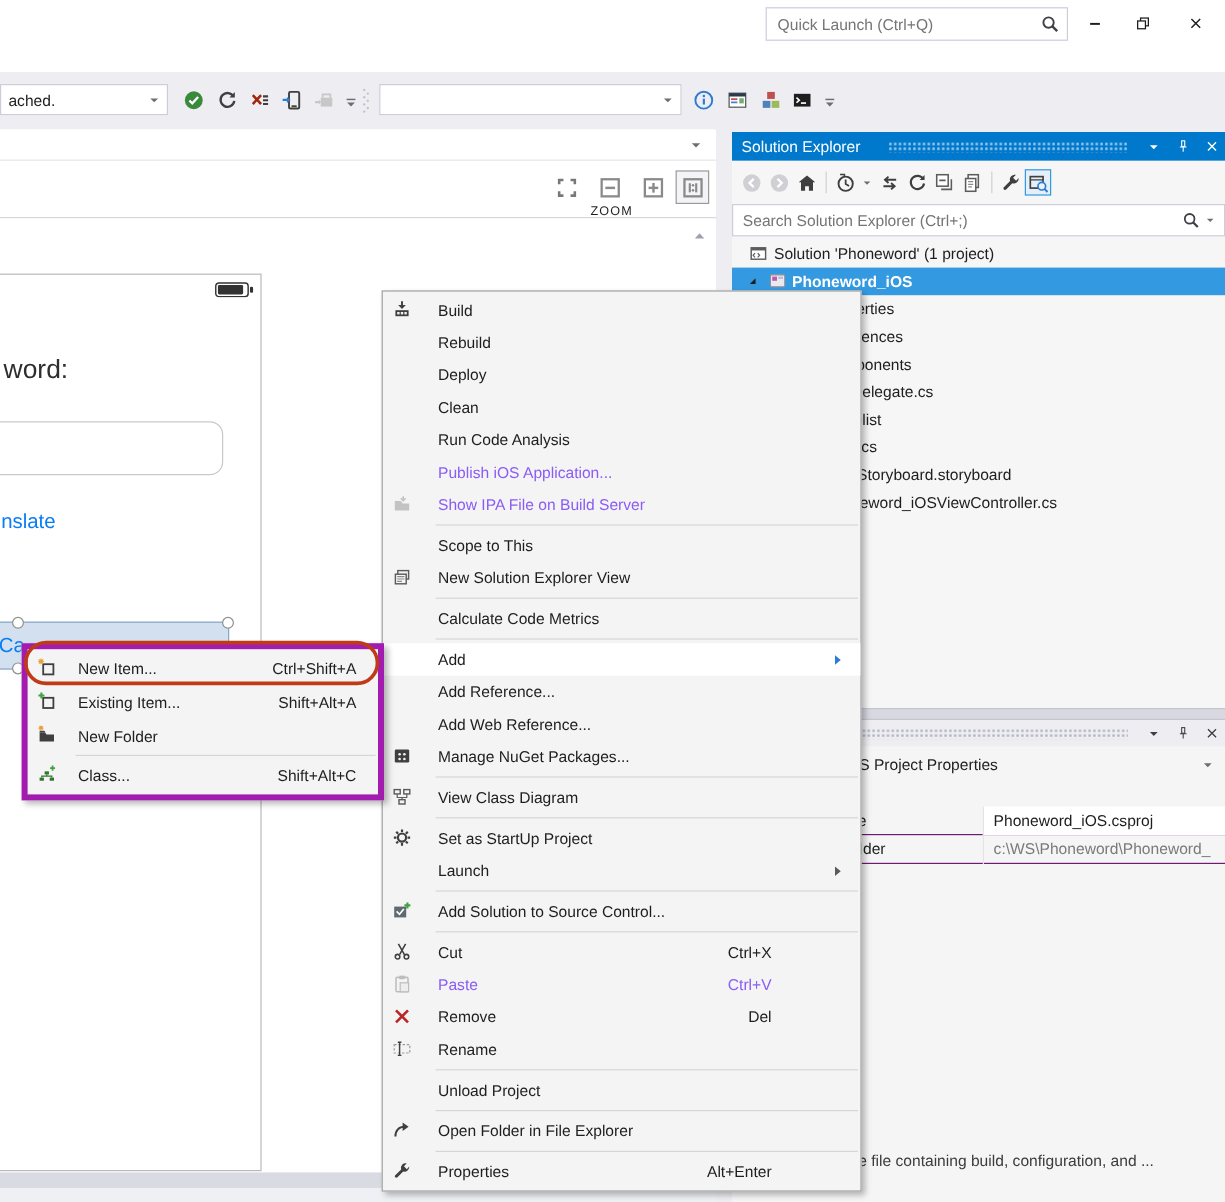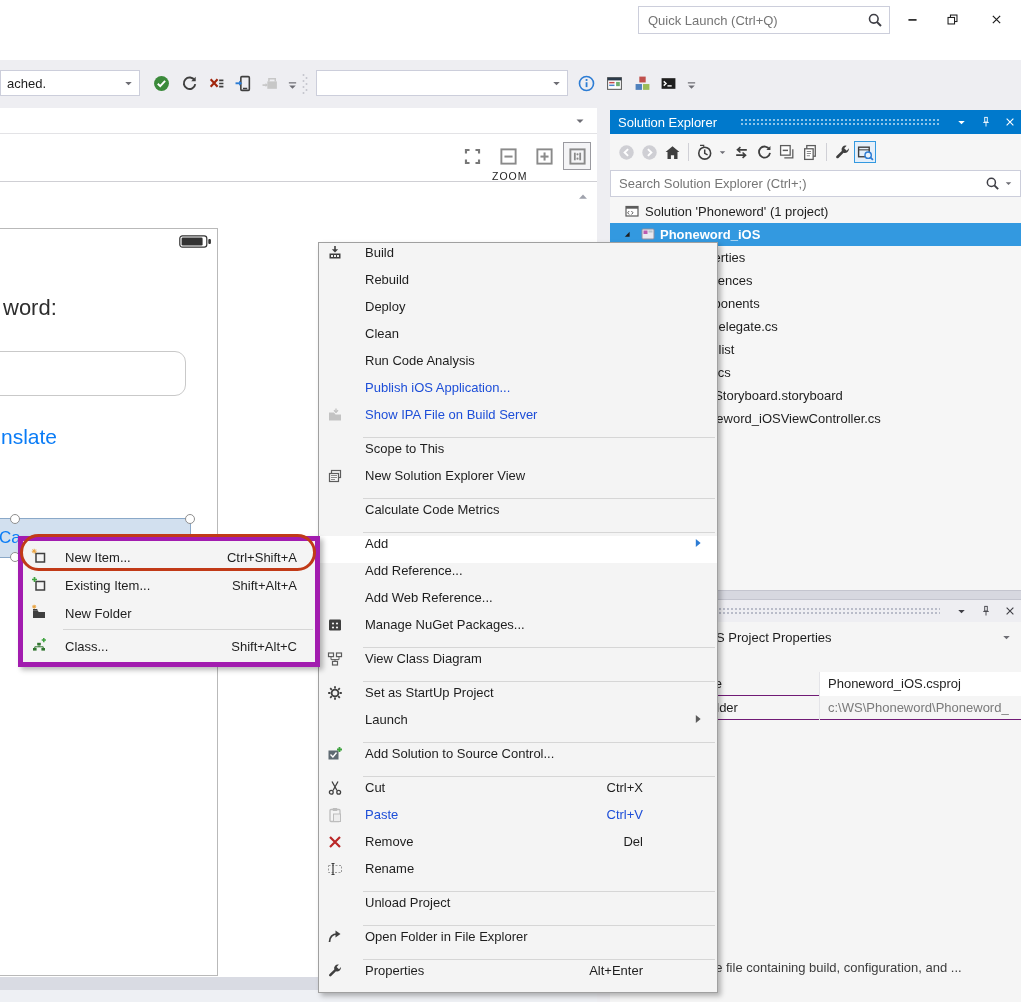--- a/index.html
+++ b/index.html
@@ -34,21 +34,21 @@
   .zbtn{position:absolute;top:8px;width:28px;height:28px;display:flex;align-items:center;justify-content:center}
   .zbtn .ic{width:19px;height:19px}
   #zoom-onetoone{border:1px solid #9a9aa0;background:#f4f4f6}
   #zoom-label{position:absolute;left:492px;top:36px;font-size:10.5px;letter-spacing:1px;color:#1e1e1e}
   #canvas{left:0;top:74px;width:597px;height:820px;background:#fff}
 
   #phone{position:absolute;left:-20px;top:46px;width:238px;height:748px;background:#fff;border:1px solid #b9b9b9}
   #battery{position:absolute;left:198px;top:6px;width:33px;height:13px}
   #dz-label{position:absolute;left:22px;top:66px;font-size:22px;color:#2e2e2e}
   #dz-input{position:absolute;left:-10px;top:122px;width:215px;height:45px;border:1px solid #c9c9c9;border-radius:11px;background:#fff}
-  #dz-link{position:absolute;left:20px;top:196px;font-size:21px;color:#0a7cf6}
+  #dz-link{position:absolute;left:20px;top:196px;font-size:17px;color:#0a7cf6}
   #dz-button{position:absolute;left:8px;top:289px;width:202px;height:40px;background:#d2e0ef;border:1px solid #8aa8c8;
      font-size:17px;color:#0a7cf6;display:flex;align-items:center;padding-left:9px}
   .handle{position:absolute;width:10px;height:10px;border-radius:50%;background:#fff;border:1.5px solid #8f8f8f}
   #phone-bottom{position:absolute;left:0px;top:756px;width:216px;height:37px;
      background:linear-gradient(#9d9d9d,#5e5e5e);border-radius:0 0 10px 4px}
   #hscroll{position:absolute;left:0;top:795px;width:597px;height:13px;background:#d9dbe3}
   #canvas-south{position:absolute;left:0;top:808px;width:597px;height:12px;background:#eef0f4}
   #vscroll-up{position:absolute;left:574px;top:6px;width:18px;height:18px;display:flex;align-items:center;justify-content:center}
   #vscroll-up .ic{width:14px;height:14px}
   #doc-caret{position:absolute;right:10px;top:6px;width:14px;height:14px;color:#6d6d74}
@@ -83,29 +83,29 @@
   #props-title{position:absolute;left:0;top:0;width:411px;height:22px;background:#eeeef2;display:flex;align-items:center;color:#3f3f46}
   #props-combo{position:absolute;left:0;top:24px;width:411px;height:26px;display:flex;align-items:center;padding:0 8px 0 20px;color:#1e1e1e}
   .pgrid-row{position:absolute;left:17px;width:411px;height:24px;border-bottom:1px solid #701a75}
   .pname{position:absolute;left:30px;top:4px;color:#1e1e1e}
   .pval{position:absolute;left:192px;top:0;width:219px;height:24px;padding:4px 0 0 8px;border-left:1px solid #e4e4e8}
   #props-desc{position:absolute;left:90px;top:360px;width:330px;color:#3c3c3c;white-space:nowrap;overflow:hidden}
 
   
   #context-menu{left:318px;top:242px;width:400px;background:#f4f4f4;border:1px solid #a0a0a0;
      box-shadow:3px 3px 5px rgba(0,0,0,.28);padding:2px 0;z-index:40}
-  .mi{height:27px;display:flex;align-items:flex-start}
+  .mi{height:27px;display:flex;align-items:center}
   .mi.hl{background:#fff}
   .mi .mic{width:22px;height:18px;margin-left:8px}
   .mi .mic svg{width:16px;height:16px}
   .mlab{margin-left:16px;white-space:nowrap}
   .msc{margin-left:auto;margin-right:48px;white-space:nowrap}
   .marr{width:14px;height:14px;margin-right:12px;color:#5a5a5a}
   .marr.blue{color:#2c7cd4}
-  .mi.dis .mlab,.mi.dis .msc{color:#1d4ed8}
+  .mi.dis .mlab,.mi.dis .msc{color:#8b5cf6}
   .msep{height:1px;background:#d6d6d6;margin:3px 2px 3px 44px}
 
   
   #submenu{left:18px;top:536px;width:302px;background:#f4f4f4;border:5px solid #a21caf;
      box-shadow:3px 3px 5px rgba(0,0,0,.28);padding:2px 0;z-index:50}
   .smi{height:28px;display:flex;align-items:center}
   .smi .mic{width:20px;height:18px;margin-left:8px}
   .smi .mic svg{width:16px;height:16px}
   .smi .mlab{margin-left:14px}
   .smi .msc{margin-left:auto;margin-right:18px}

